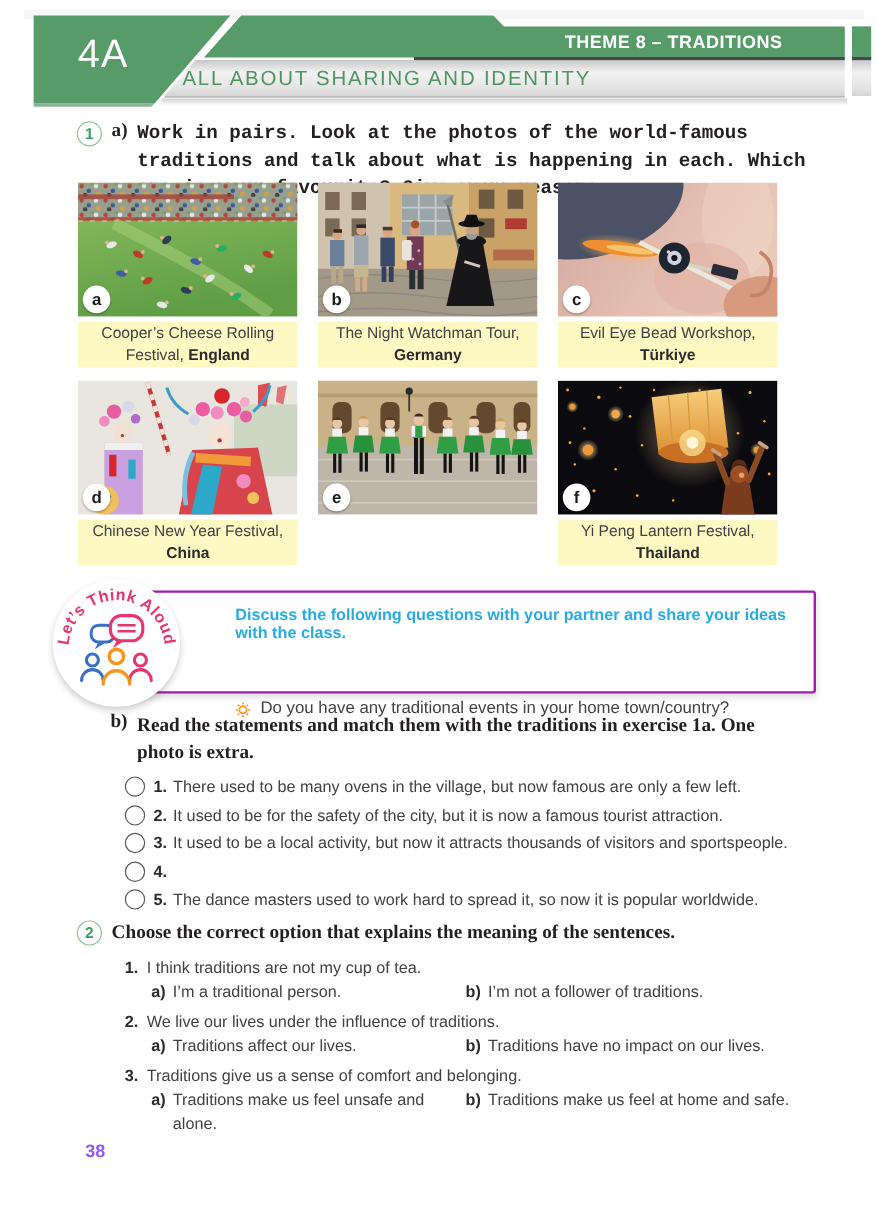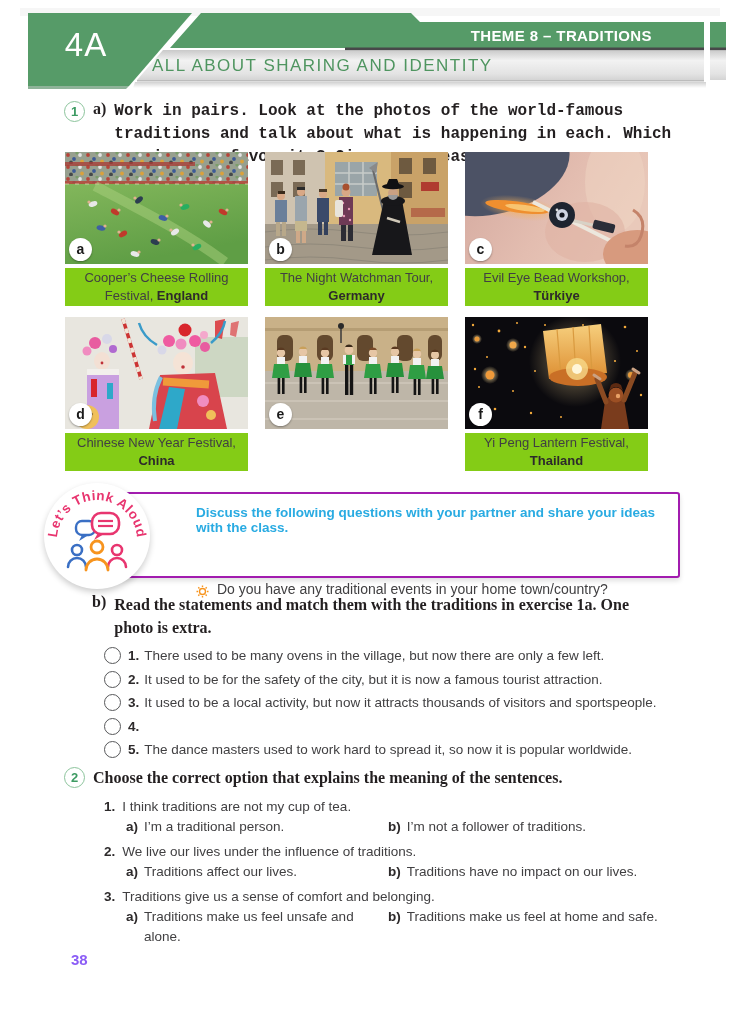--- a/index.html
+++ b/index.html
@@ -39,21 +39,21 @@
   }
   .figure { width:183px; }
   .imgwrap { position:relative; width:183px; height:112px; overflow:hidden; }
   .imgwrap svg { display:block; }
   .letterbadge {
     position:absolute; left:4px; bottom:3px; width:23px; height:23px; border-radius:50%;
     background:#fff; box-shadow:0 1px 2px rgba(0,0,0,.35);
     font-size:14px; font-weight:bold; color:#1a1a1a; text-align:center; line-height:23px;
   }
   .cap {
-    margin-top:4px; height:38px; background:#84cc16; color:#414042;
+    margin-top:4px; height:38px; background:#fef9c3; color:#414042;
     font-size:13px; line-height:18px; text-align:center; padding-top:1px;
   }
   .cap b { color:#2d2a2b; }
   
   .think { position:absolute; top:483px; left:44px; width:642px; height:102px; }
   .tbox {
     position:absolute; left:56px; top:9px; width:580px; height:86px;
     background:#fff; border:2px solid #a21caf; border-radius:3px;
     box-shadow:0 3px 5px rgba(0,0,0,.12);
     padding:11px 10px 0 94px;
@@ -552,21 +552,21 @@
 
   <div class="exrow ex1b">
     <div class="expart">b)</div>
     <div class="extext" style="width:552px;">Read the statements and match them with the traditions in exercise 1a. One photo is extra.</div>
   </div>
 
   <div class="stmts">
     <div class="stmt">
       <div class="circ"></div>
       <span class="n">1.</span>
-      <span class="t">There used to be many ovens in the village, but now there are only a few left.</span>
+      <span class="t">There used to be many ovens in the village, but now famous are only a few left.</span>
     </div>
     <div class="stmt">
       <div class="circ"></div>
       <span class="n">2.</span>
       <span class="t">It used to be for the safety of the city, but it is now a famous tourist attraction.</span>
     </div>
     <div class="stmt">
       <div class="circ"></div>
       <span class="n">3.</span>
       <span class="t">It used to be a local activity, but now it attracts thousands of visitors and sportspeople.</span>

